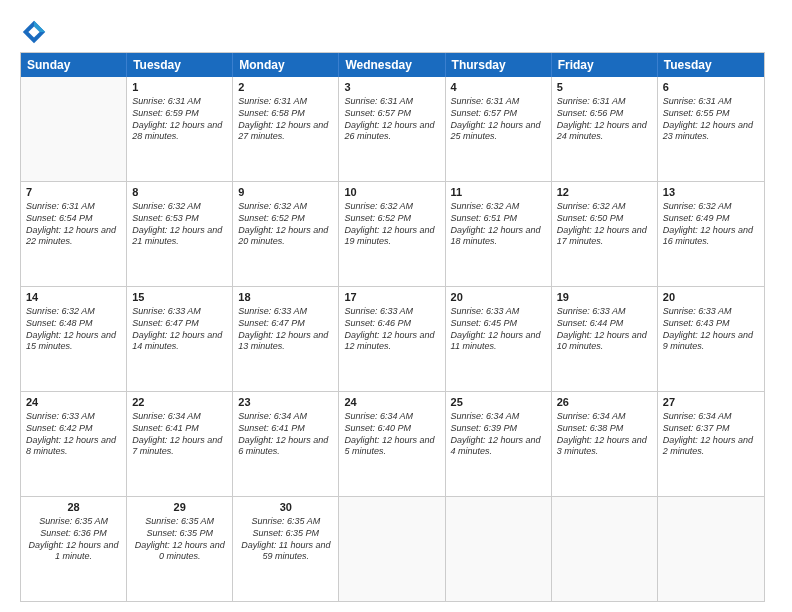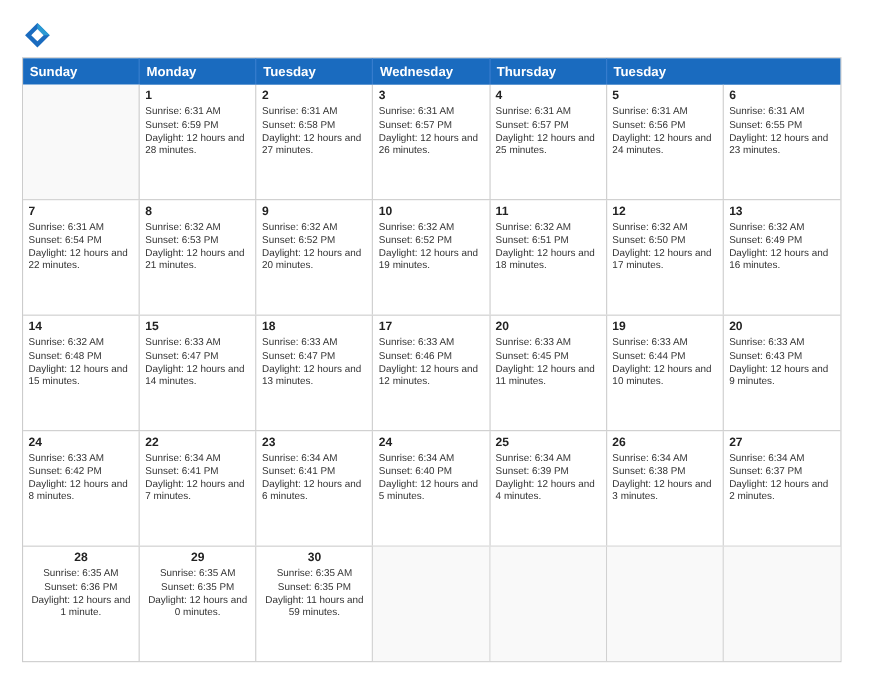--- a/index.html
+++ b/index.html
@@ -101,20 +101,21 @@
       font-size: 11px;
       font-weight: bold;
       color: #222;
       display: block;
       margin-bottom: 1px;
     }
     .cell-text {
       font-size: 9px;
       color: #333;
       line-height: 1.32;
+      font-style: italic;
     }
   </style>
 </head>
 <body>
 
 <div class="page">
   <div class="header">
     <div class="logo">
       <svg class="logo-icon" viewBox="0 0 40 40">
         <polygon points="20,4 36,20 20,36 4,20" fill="#1a6bbf"></polygon>
@@ -128,24 +129,25 @@
     </div>
     <div class="title-block">
       <div class="main-title"></div>
       <div class="subtitle"></div>
     </div>
   </div>
 
   <div class="calendar">
     <div class="cal-header-row">
     <div class="cal-header-cell">Sunday</div>
+        <div class="cal-header-cell">Tuesday</div>
         <div class="cal-header-cell">Monday</div>
-        <div class="cal-header-cell">Tuesday</div>
         <div class="cal-header-cell">Wednesday</div>
         <div class="cal-header-cell">Thursday</div>
+        <div class="cal-header-cell">Friday</div>
         <div class="cal-header-cell">Tuesday</div>
       </div>
     <div class="cal-body">
     <div class="cal-row">
           <div class="cal-cell empty"></div>
           <div class="cal-cell">
             <span class="day-num">1</span>
             <div class="cell-text" style="white-space: pre-line;">Sunrise: 6:31 AM
 Sunset: 6:59 PM
 Daylight: 12 hours and 28 minutes.</div>

